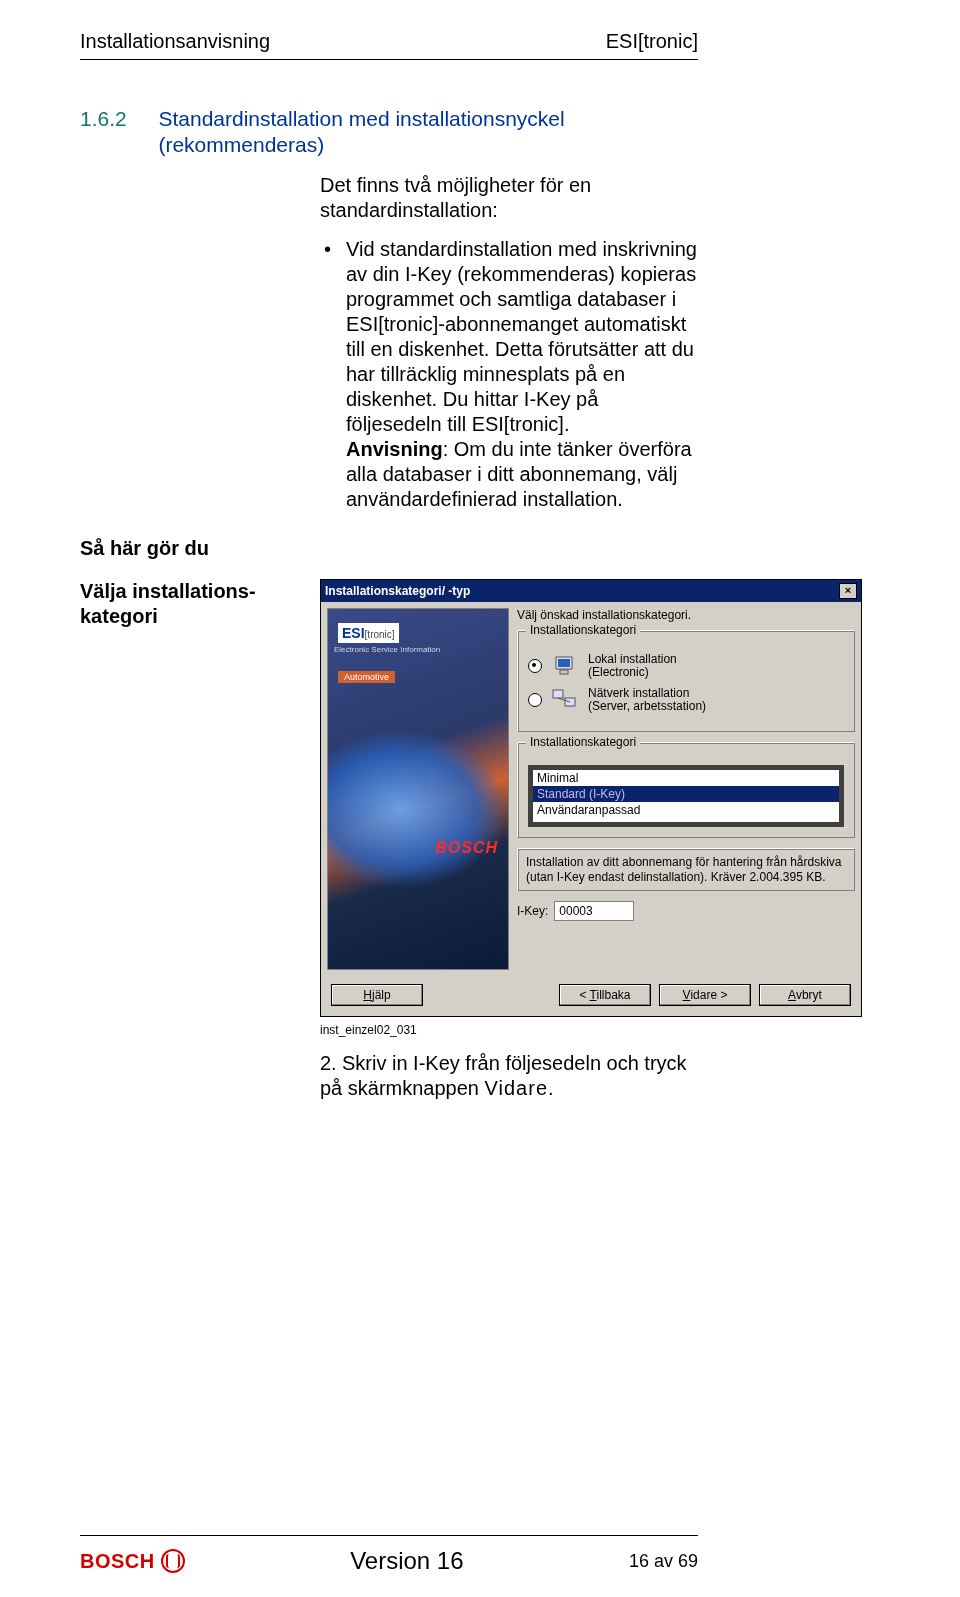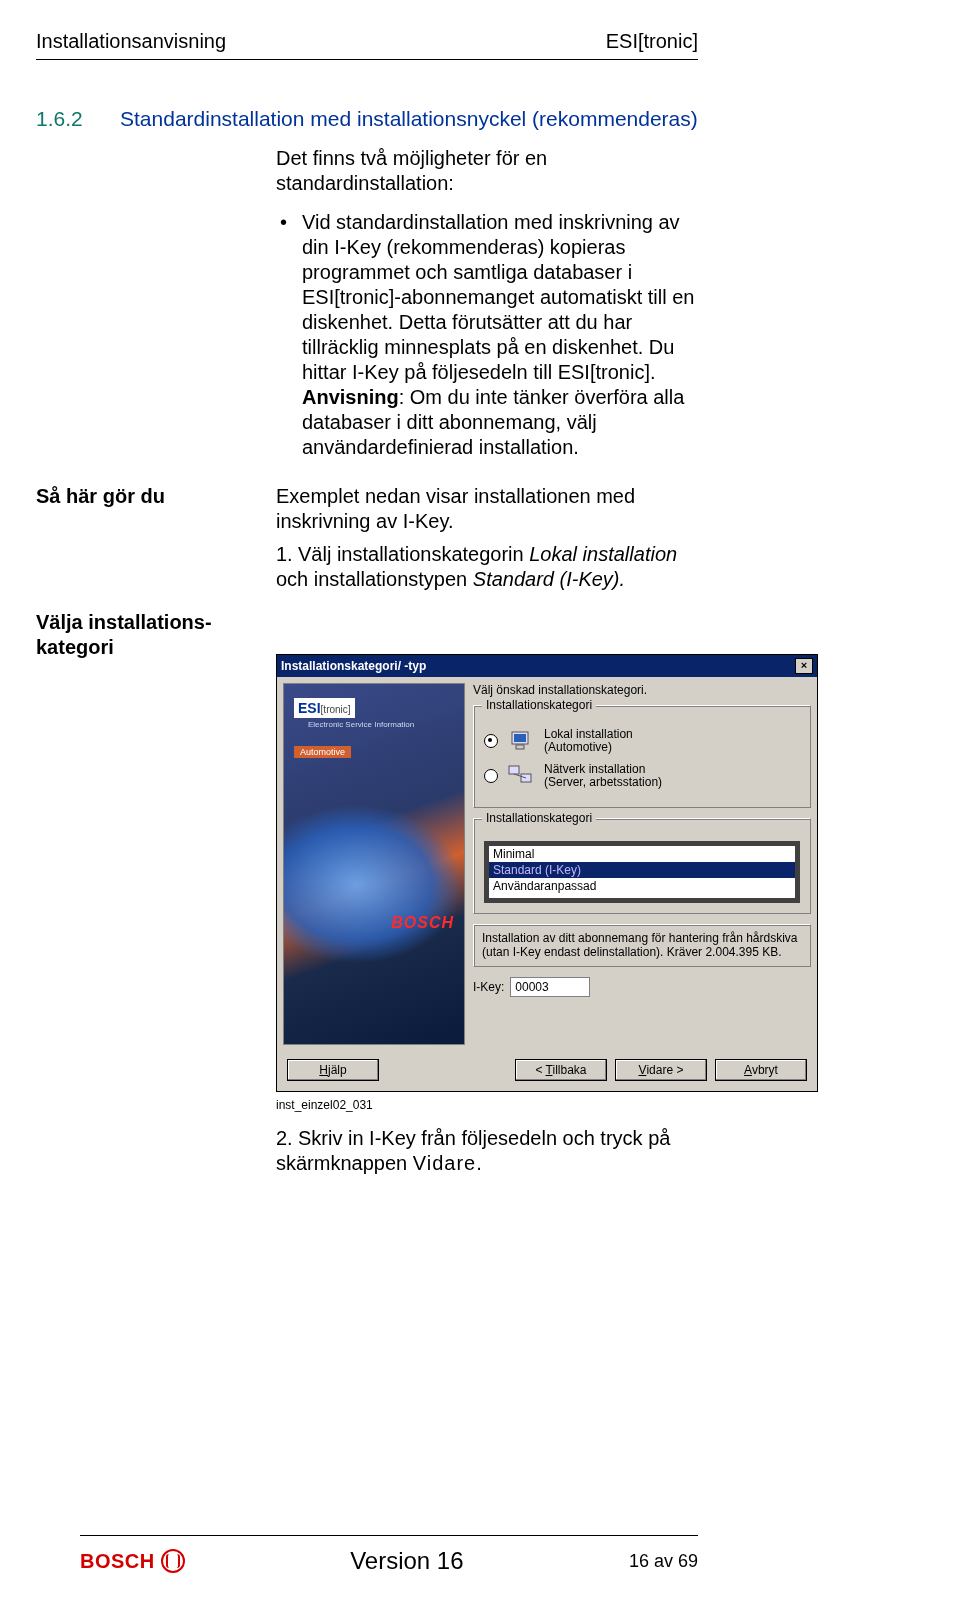--- a/index.html
+++ b/index.html
@@ -7,21 +7,21 @@
     margin: 0;
     padding: 0;
     background: #fff;
     font-family: Arial, Helvetica, sans-serif;
     color: #000;
   }
   .page {
     width: 768px;
     height: 1597px;
     box-sizing: border-box;
-    padding: 30px 70px 0 36px;
+    padding: 30px 70px 0 80px;
     position: relative;
   }
   .header {
     display: flex;
     justify-content: space-between;
     font-size: 20px;
     margin-bottom: 6px;
   }
   .hr {
     border: none;
@@ -104,21 +104,20 @@
     flex: 1;
   }
   
   .win {
     width: 540px;
     background: #d4d0c8;
     border: 1px solid #000;
     font-family: Tahoma, Arial, sans-serif;
     font-size: 12px;
     color: #000;
-    margin-top: 44px;
   }
   .titlebar {
     background: linear-gradient(#0a246a, #0a246a);
     color: #fff;
     display: flex;
     justify-content: space-between;
     align-items: center;
     padding: 3px 4px;
     font-weight: 700;
     font-size: 12px;
@@ -153,21 +152,21 @@
     top: 14px; left: 10px;
     background: #fff;
     color: #003399;
     font-weight: 700;
     font-size: 14px;
     padding: 2px 4px;
   }
   .sidebar-img .esi small{font-size:10px;color:#444;font-weight:400}
   .sidebar-img .sub {
     position: absolute;
-    top: 36px; left: 24px;
+    top: 36px; left: 6px;
     font-size: 8px;
     color: #cfd8f0;
   }
   .sidebar-img .auto {
     position: absolute;
     top: 62px; left: 10px;
     background: #d06030;
     color: #fff;
     font-size: 9px;
     padding: 1px 6px;
@@ -379,26 +378,20 @@
         <span>Vid standardinstallation med inskrivning av din I-Key (rekommenderas) kopieras programmet och samtliga databaser i ESI[tronic]-abonnemanget automatiskt till en diskenhet. Detta förutsätter att du har tillräcklig minnesplats på en diskenhet. Du hittar I-Key på följesedeln till ESI[tronic].</span><br>
         <span class="note-line">
           <span class="b">Anvisning</span><span>: Om du inte tänker överföra alla databaser i ditt abonnemang, välj användardefinierad installation.</span>
         </span>
       </li>
     </ul>
   </div>
 
   <div class="two-col">
     <div class="left-label">Så här gör du</div>
-    <div class="right-col">
-      <div class="numlist" style="margin-bottom:8px;">Exemplet nedan visar installationen med inskrivning av I-Key.</div>
-      <div class="numlist">
-        <span class="num">1.</span><span>Välj installationskategorin </span><span class="it">Lokal installation</span><span> och installationstypen </span><span class="it">Standard (I-Key).</span>
-      </div>
-    </div>
   </div>
 
   <div class="shot-row">
     <div class="left-label">Välja installations-kategori</div>
     <div class="shot-area">
 
       <div class="win">
         <div class="titlebar">
           <span>Installationskategori/ -typ</span>
           <div class="tb-close">×</div>
@@ -419,21 +412,21 @@
                 <div class="radio checked"></div>
                 <div class="rad-icon">
                   <svg width="26" height="22">
                       <rect x="4" y="2" width="16" height="12" fill="#dcdcff" stroke="#555"></rect>
                       <rect x="6" y="4" width="12" height="8" fill="#2a5fb8"></rect>
                       <rect x="8" y="15" width="8" height="4" fill="#ccc" stroke="#555"></rect>
                     </svg>
                 </div>
                 <div class="rad-text">
                   <span>Lokal installation</span><br>
-                  <span>(Automotive)</span>
+                  <span>(Electronic)</span>
                 </div>
               </div>
               <div class="radio-row">
                 <div class="radio"></div>
                 <div class="rad-icon">
                   <svg width="28" height="24">
                       <rect x="2" y="2" width="10" height="8" fill="#dcdcff" stroke="#555"></rect>
                       <rect x="14" y="10" width="10" height="8" fill="#dcdcff" stroke="#555"></rect>
                       <line x1="7" y1="10" x2="19" y2="14" stroke="#555"></line>
                     </svg>

